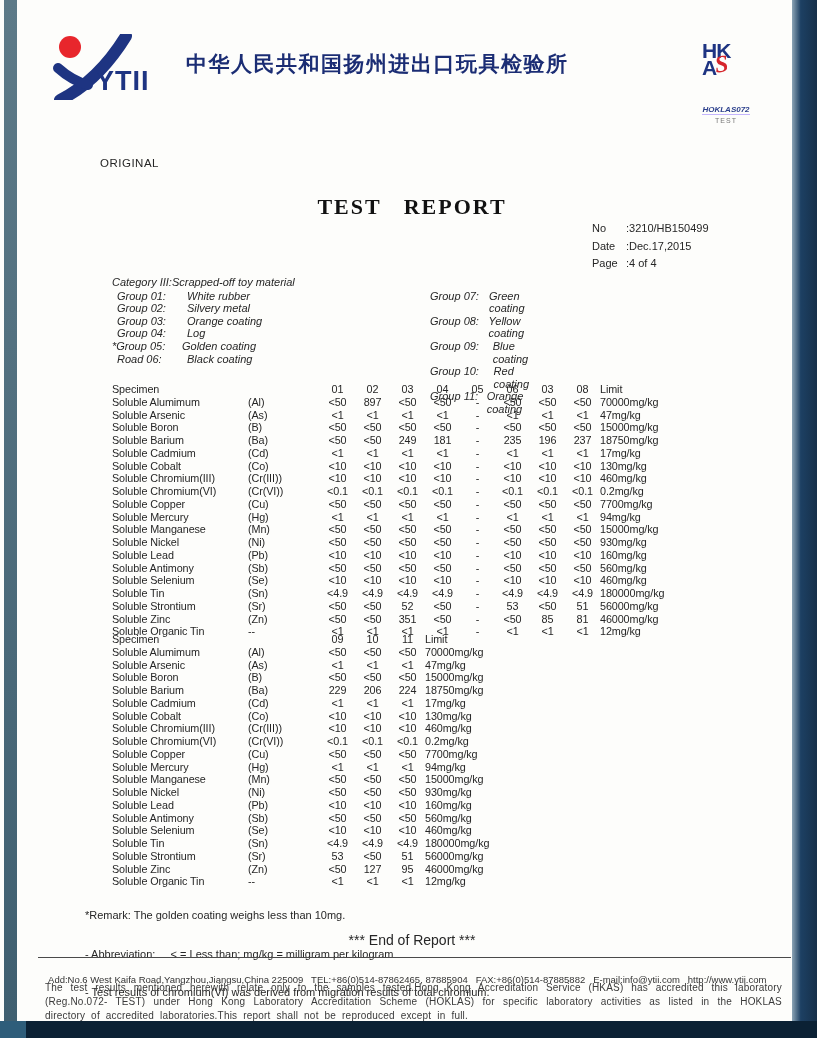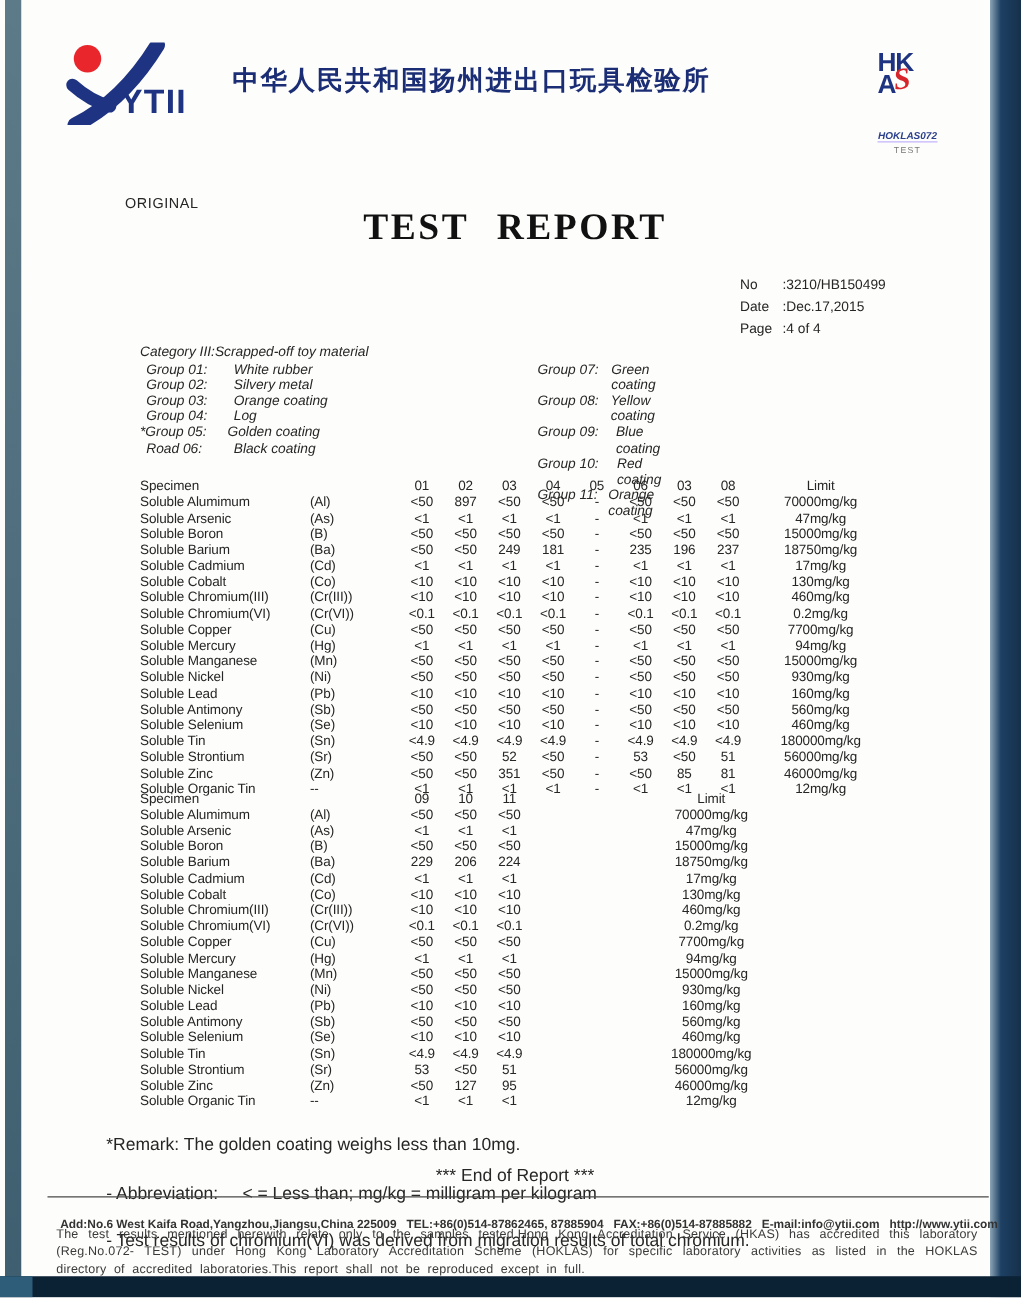--- a/index.html
+++ b/index.html
@@ -25,22 +25,22 @@
         font-size:21px;color:#1e3482;letter-spacing:-1px;}
   .hkas .red-s{display:inline-block;color:#d6252b;font-family:"Liberation Serif",serif;
                font-style:italic;font-size:24px;transform:rotate(-8deg);margin-left:-1px;
                position:relative;top:-3px;letter-spacing:0;}
   .hoklas{position:absolute;left:694px;top:98px;width:64px;text-align:center;}
   .hoklas-line1{font-size:8px;font-weight:700;font-style:italic;color:#2b3f8c;
                 border-bottom:1px solid #c4b5fd;display:inline-block;letter-spacing:0;}
   .hoklas-line2{font-size:7px;color:#777;letter-spacing:1px;margin-top:1px;}
 
   .original{position:absolute;left:100px;top:157px;font-size:11.5px;letter-spacing:0.5px;}
-  .title{position:absolute;left:112px;top:165px;width:600px;text-align:center;
-         font-family:"Liberation Serif",serif;font-size:30px;font-weight:700;color:#111;
+  .title{position:absolute;left:112px;top:194px;width:600px;text-align:center;
+         font-family:"Liberation Serif",serif;font-size:22px;font-weight:700;color:#111;
          letter-spacing:2px;}
   .title .gap{display:inline-block;width:22px;}
 
   .report-info{position:absolute;left:592px;top:220px;font-size:11px;line-height:17.5px;}
   .report-info .row{display:flex;}
   .report-info .lbl{width:34px;}
 
   .category{position:absolute;left:112px;top:276px;font-size:11px;line-height:12.6px;font-style:italic;}
   .cat-title{margin-bottom:1px;}
   .groups-wrap{position:relative;}
@@ -50,30 +50,30 @@
   .groups-right{position:absolute;left:318px;top:0;}
   .groups-right .grp-label{width:76px;padding-left:0;}
 
   .rtable{position:absolute;left:112px;width:601px;font-size:10.8px;letter-spacing:-0.1px;}
   .rtable-1{top:383px;}
   .rtable-2{top:633px;}
   .trow{display:flex;height:12.75px;line-height:12.75px;}
   .tname{width:136px;}
   .tsym{width:72px;}
   .tval{width:35px;text-align:center;}
-  .tlimit{flex:1;text-align:center;}
-
-  .remarks{position:absolute;left:85px;top:883px;font-size:14px;line-height:12.9px;
+  .tlimit{flex:1;text-align:left;}
+
+  .remarks{position:absolute;left:85px;top:883px;font-size:11px;line-height:12.9px;
            white-space:pre-wrap;}
   .end-report{position:absolute;left:112px;top:932px;width:600px;text-align:center;
               font-size:14px;}
 
   .footer-rule{position:absolute;left:38px;top:957px;width:753px;height:1px;background:#4a4a4a;}
   .address{position:absolute;left:38px;top:963px;width:755px;font-size:9.5px;color:#333;
-           white-space:pre;letter-spacing:0;font-weight:bold;}
+           white-space:pre;letter-spacing:0;}
   .disclaimer{position:absolute;left:45px;top:981px;width:737px;font-size:10px;color:#3a3a3a;
               line-height:14.2px;text-align:justify;word-spacing:3px;letter-spacing:0.2px;}
 </style>
 </head>
 <body>
 
 <div class="page">
 
   <div class="edge-left"></div>
   <div class="edge-right"></div>

